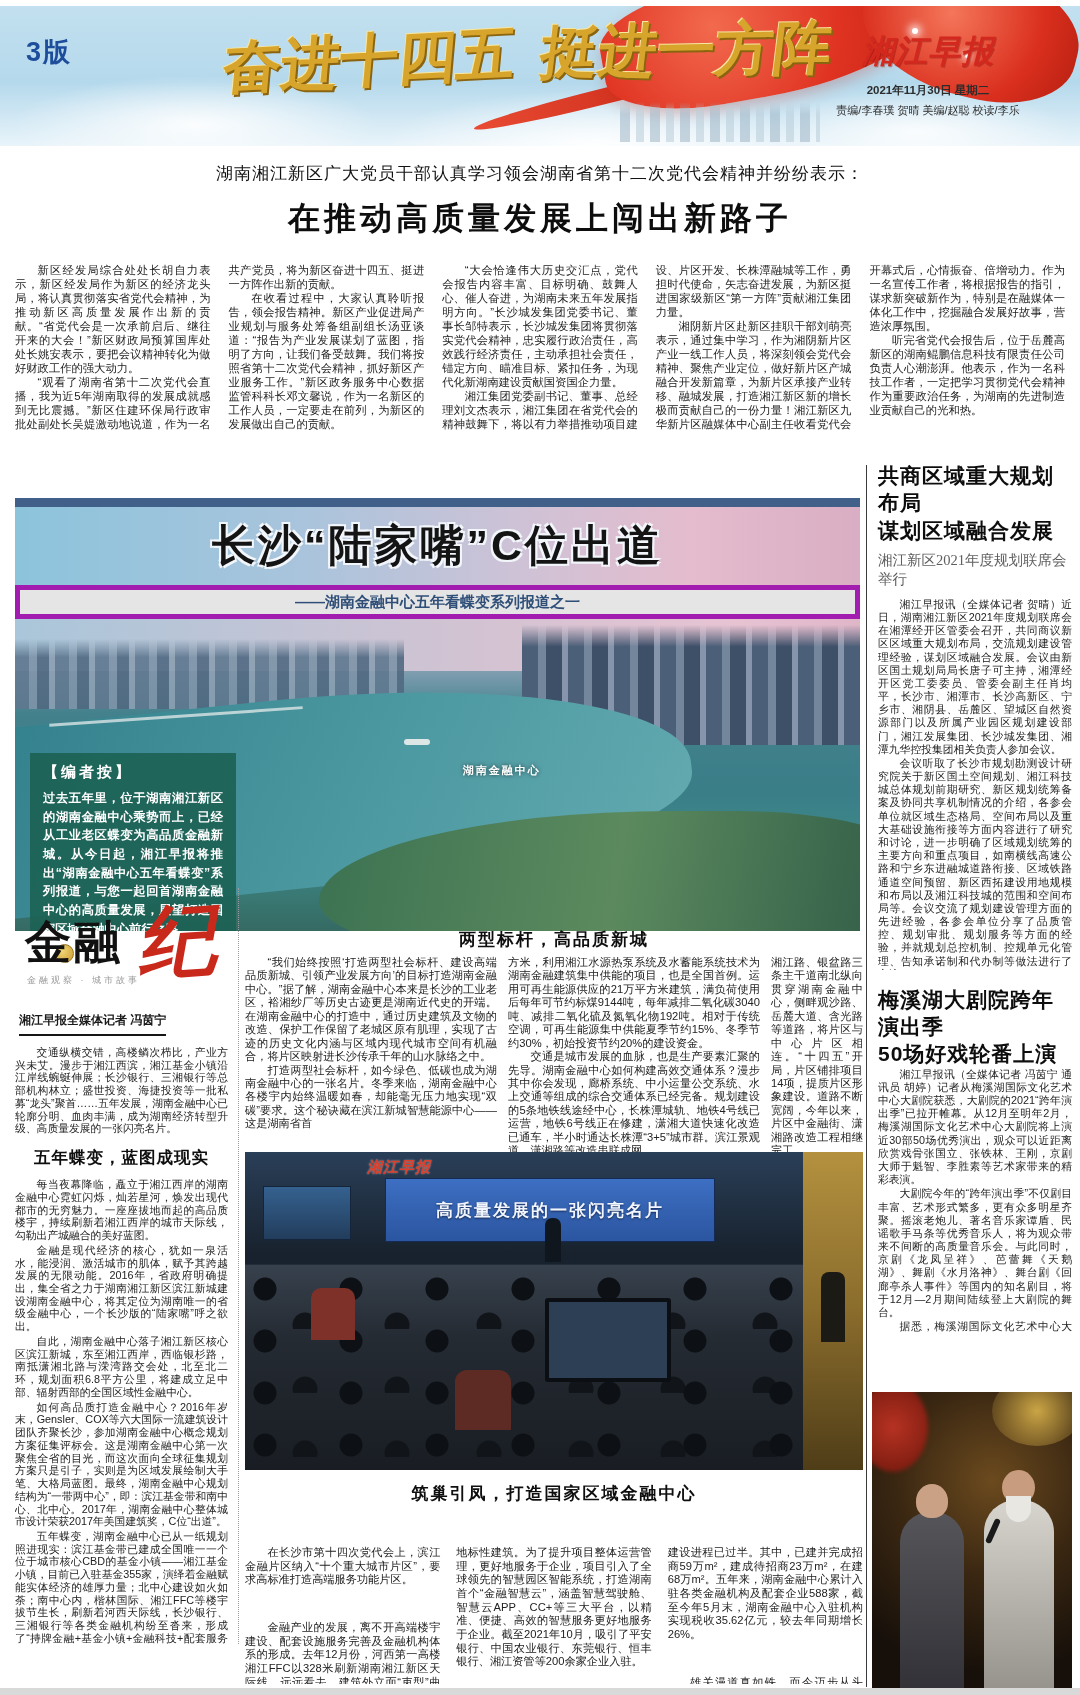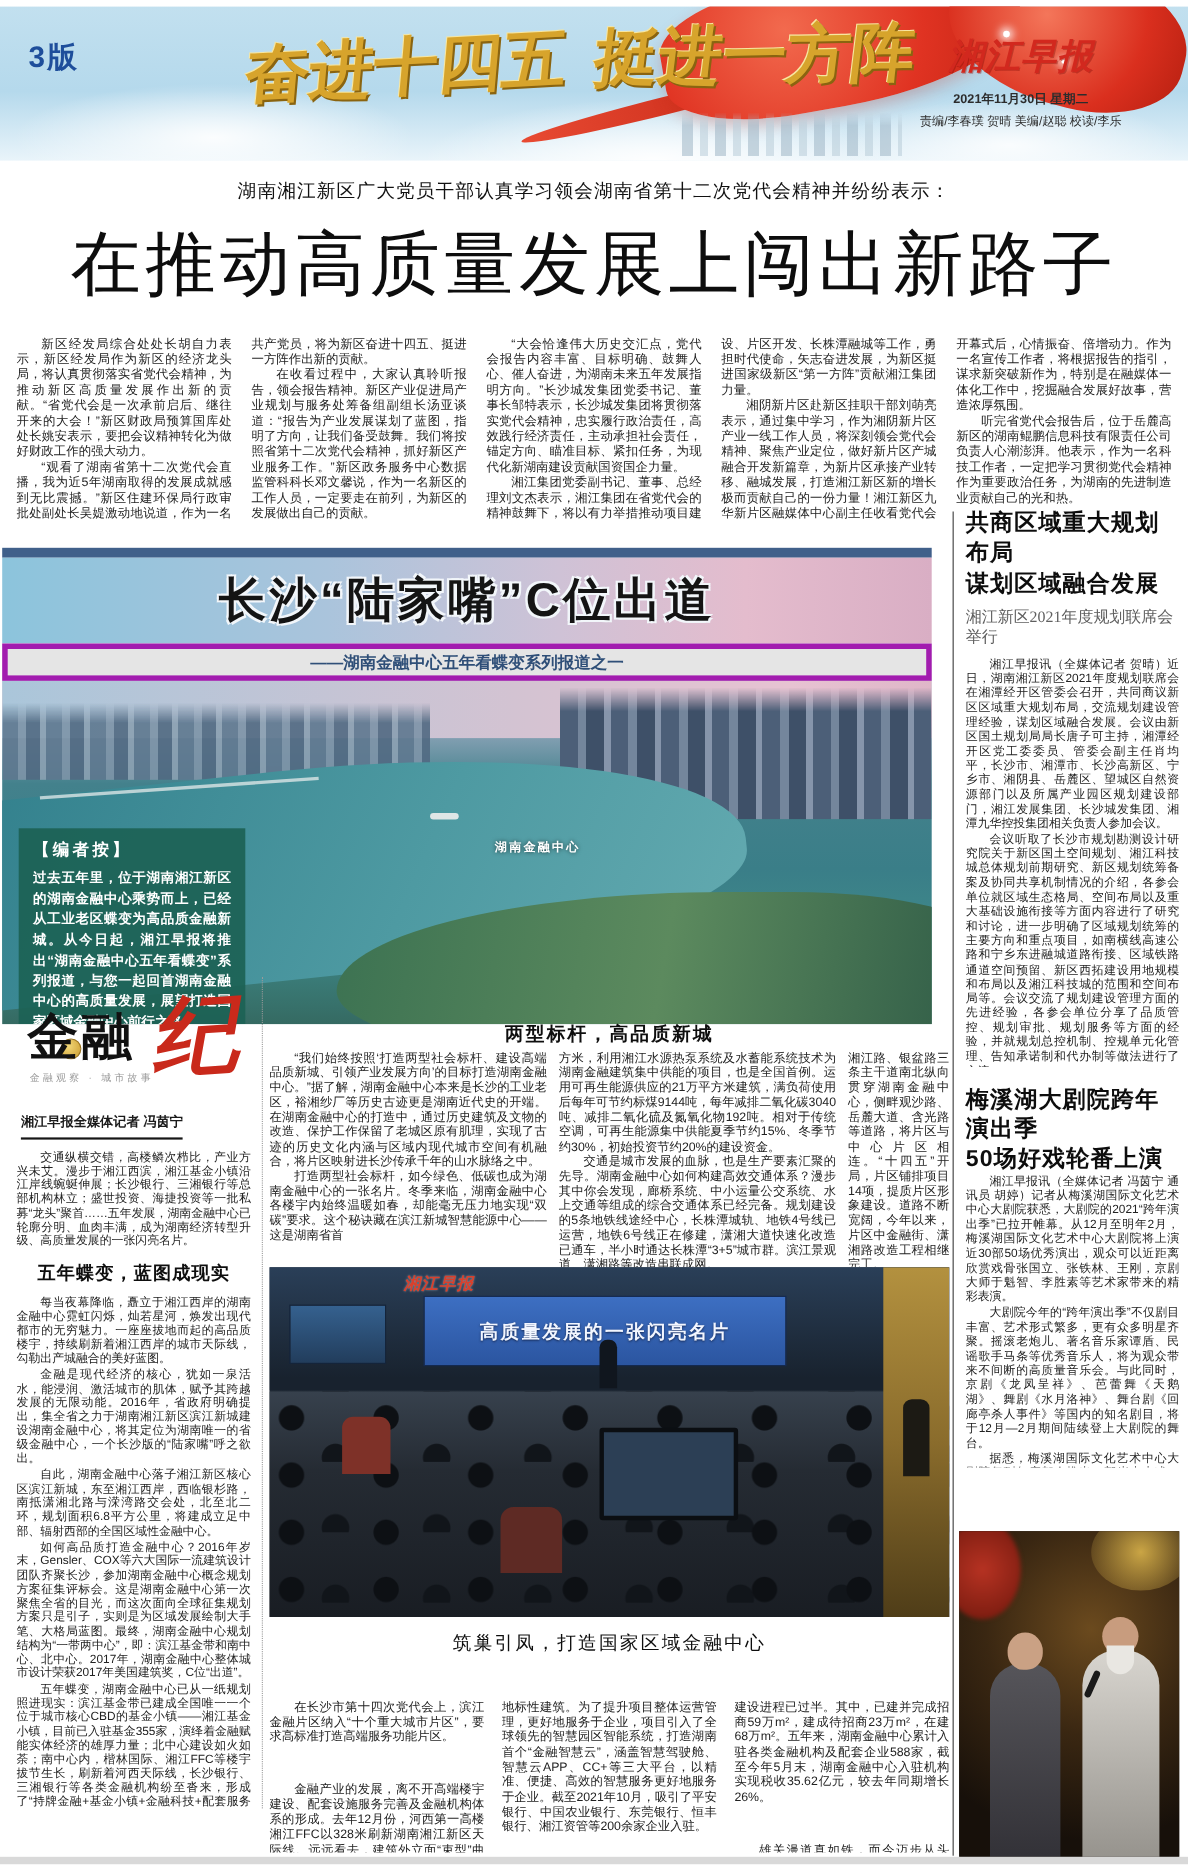--- a/index.html
+++ b/index.html
@@ -33,30 +33,30 @@
      -webkit-mask-image:linear-gradient(180deg,transparent,black 30%);mask-image:linear-gradient(180deg,transparent,black 30%);}
   .masthead{right:22px;top:24px;width:260px;text-align:center;}
   .mast-title{font-size:32px;font-weight:900;color:#d2281e;font-style:italic;letter-spacing:1px;
               text-shadow:1px 1px 0 rgba(120,10,5,.35);}
   .mast-date{font-size:11.5px;color:#2c2c2c;margin-top:9px;font-weight:bold;}
   .mast-credits{font-size:11px;color:#2c2c2c;margin-top:5px;}
 
   
   #lead{left:15px;top:162px;width:1050px;}
   .kicker{text-align:center;font-size:17px;color:#111;letter-spacing:1px;}
-  .headline{text-align:center;font-size:64px;font-weight:400;letter-spacing:4px;margin-top:12px;color:#0d0d0d;}
+  .headline{text-align:center;font-size:32px;font-weight:700;letter-spacing:4px;margin-top:12px;color:#0d0d0d;}
   .lead-cols{margin-top:22px;height:196px;overflow:hidden;column-count:5;column-gap:18px;
              font-size:11.3px;line-height:1.24;text-align:justify;color:#222;}
   .lead-cols p{text-indent:2em;}
 
   
   #vrule{left:866px;top:465px;width:1px;height:1222px;background:#3a3a3a;}
 
   
-  #feature{left:2px;top:498px;width:845px;}
+  #feature{left:15px;top:498px;width:845px;}
   .navy-bar{height:9px;background:#40608a;}
   .title-band{height:78px;display:flex;align-items:center;justify-content:center;
      background:linear-gradient(90deg,#8cc4dc 0%,#aac4dc 35%,#cfc2d6 60%,#e4bccd 80%,#d9aec4 100%);}
   .feature-title{font-size:43px;font-weight:900;color:#141414;letter-spacing:3px;
      text-shadow:-2px -2px 0 #f2f6fa,2px -2px 0 #f2f6fa,-2px 2px 0 #f2f6fa,2px 2px 0 #f2f6fa;}
   .series-strip{height:24px;background:#e5e5e5;border:5px solid #a21caf;display:flex;align-items:center;justify-content:center;
      font-size:15px;font-weight:bold;color:#2f4f78;}
   .photo{position:relative;height:312px;overflow:hidden;
      background:linear-gradient(180deg,#c3ccd8 0%,#cdb9c6 8%,#8da4b8 14%,#43818c 30%,#3a7e88 55%,#3f8a8a 75%,#356a62 100%);}
   .ph-sky{position:absolute;left:0;top:0;width:100%;height:52px;
@@ -127,21 +127,21 @@
        linear-gradient(180deg,#37414d 0%,#252b33 35%,#191d23 100%);
      background-size:86px 52px,92px 64px,98px 74px,104px 88px,100% 100%;}
   .cp-coatred{position:absolute;left:66px;bottom:130px;width:44px;height:52px;background:#7e3128;border-radius:10px 10px 0 0;}
   .cp-coatred2{position:absolute;left:210px;bottom:40px;width:56px;height:60px;background:#5e2a24;border-radius:12px 12px 0 0;}
   .cp-laptop{position:absolute;left:300px;bottom:88px;width:118px;height:76px;background:#2c3f55;border:4px solid #0b0e12;border-radius:3px;}
   .cp-wallyellow{position:absolute;right:0;top:0;width:60px;height:100%;background:linear-gradient(180deg,#b3913f,#8a6c2c 50%,#4f3d18);}
   .cp-wallfig{position:absolute;right:18px;top:120px;width:24px;height:70px;background:#1c1a14;border-radius:8px 8px 0 0;}
 
   
   #botsec{left:245px;top:1482px;width:618px;}
-  .sec-heading2{text-align:center;font-size:17px;font-weight:400;letter-spacing:2px;color:#0e0e0e;height:30px;}
+  .sec-heading2{text-align:center;font-size:17px;font-weight:700;letter-spacing:2px;color:#0e0e0e;height:30px;}
   .bot-cols{display:flex;gap:16px;height:172px;overflow:hidden;}
   .bot-cols .bc{flex:1;font-size:11.2px;line-height:1.22;text-align:justify;color:#222;}
   .bot-cols p{text-indent:2em;margin-top:34px;}
 
   
   #sidebar{left:878px;top:462px;width:194px;}
   .sb-title{font-size:21px;font-weight:900;line-height:1.3;color:#0d0d0d;letter-spacing:1px;}
   .sb-subtitle{font-size:14.5px;color:#5f5f5f;margin:7px 0 9px;font-family:"Liberation Serif","DejaVu Serif",serif;}
   .sb-body{font-size:10.8px;line-height:1.22;text-align:justify;color:#222;overflow:hidden;}
   .sb-body p{text-indent:2em;margin-bottom:1px;}

